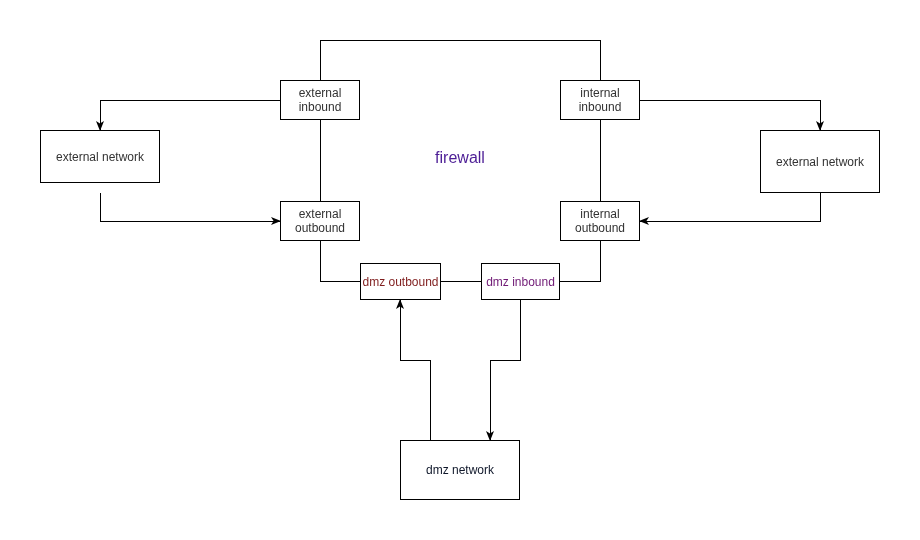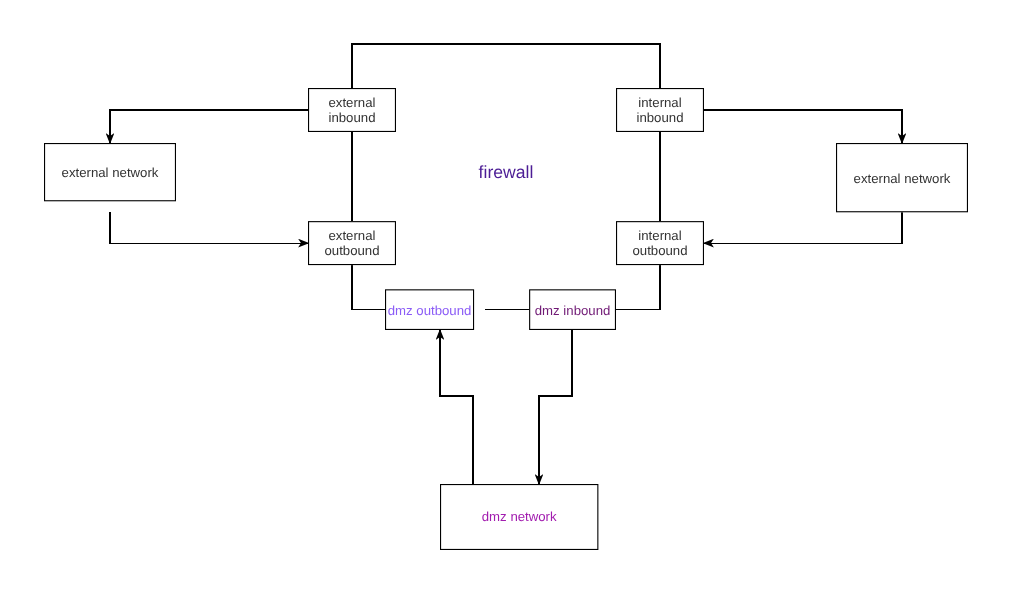--- a/index.html
+++ b/index.html
@@ -84,17 +84,17 @@
       <div class="node" style="left: 280px; top: 80px; width: 80px; height: 40px; border-color: rgb(0, 0, 0); background: rgb(255, 255, 255); color: rgb(51, 51, 51);">external
 inbound</div>
       <div class="node" style="left: 40px; top: 130px; width: 120px; height: 53px; border-color: rgb(0, 0, 0); background: rgb(255, 255, 255); color: rgb(51, 51, 51);">external network</div>
       <div class="node" style="left: 280px; top: 201px; width: 80px; height: 40px; border-color: rgb(0, 0, 0); background: rgb(255, 255, 255); color: rgb(51, 51, 51);">external
 outbound</div>
       <div class="node" style="left: 560px; top: 80px; width: 80px; height: 40px; border-color: rgb(0, 0, 0); background: rgb(255, 255, 255); color: rgb(51, 51, 51);">internal
 inbound</div>
       <div class="node" style="left: 760px; top: 130px; width: 120px; height: 63px; border-color: rgb(0, 0, 0); background: rgb(255, 255, 255); color: rgb(51, 51, 51);">external network</div>
       <div class="node" style="left: 560px; top: 201px; width: 80px; height: 40px; border-color: rgb(0, 0, 0); background: rgb(255, 255, 255); color: rgb(51, 51, 51);">internal
 outbound</div>
-      <div class="node" style="left: 350px; top: 263px; width: 81px; height: 37px; border-color: rgb(0, 0, 0); background: rgb(255, 255, 255); color: #8b5cf6;">dmz outbound</div>
+      <div class="node" style="left: 360px; top: 263px; width: 81px; height: 37px; border-color: rgb(0, 0, 0); background: rgb(255, 255, 255); color: #7f1d1d;">dmz outbound</div>
       <div class="node" style="left: 481px; top: 263px; width: 79px; height: 37px; border-color: rgb(0, 0, 0); background: rgb(255, 255, 255); color: #701a75;">dmz inbound</div>
-      <div class="node" style="left: 400px; top: 440px; width: 144px; height: 60px; border-color: rgb(0, 0, 0); background: rgb(255, 255, 255); color: #a21caf;">dmz network</div>
+      <div class="node" style="left: 400px; top: 440px; width: 120px; height: 60px; border-color: rgb(0, 0, 0); background: rgb(255, 255, 255); color: #0f172a;">dmz network</div>
     </div>
 </div>
 
 </body></html>

